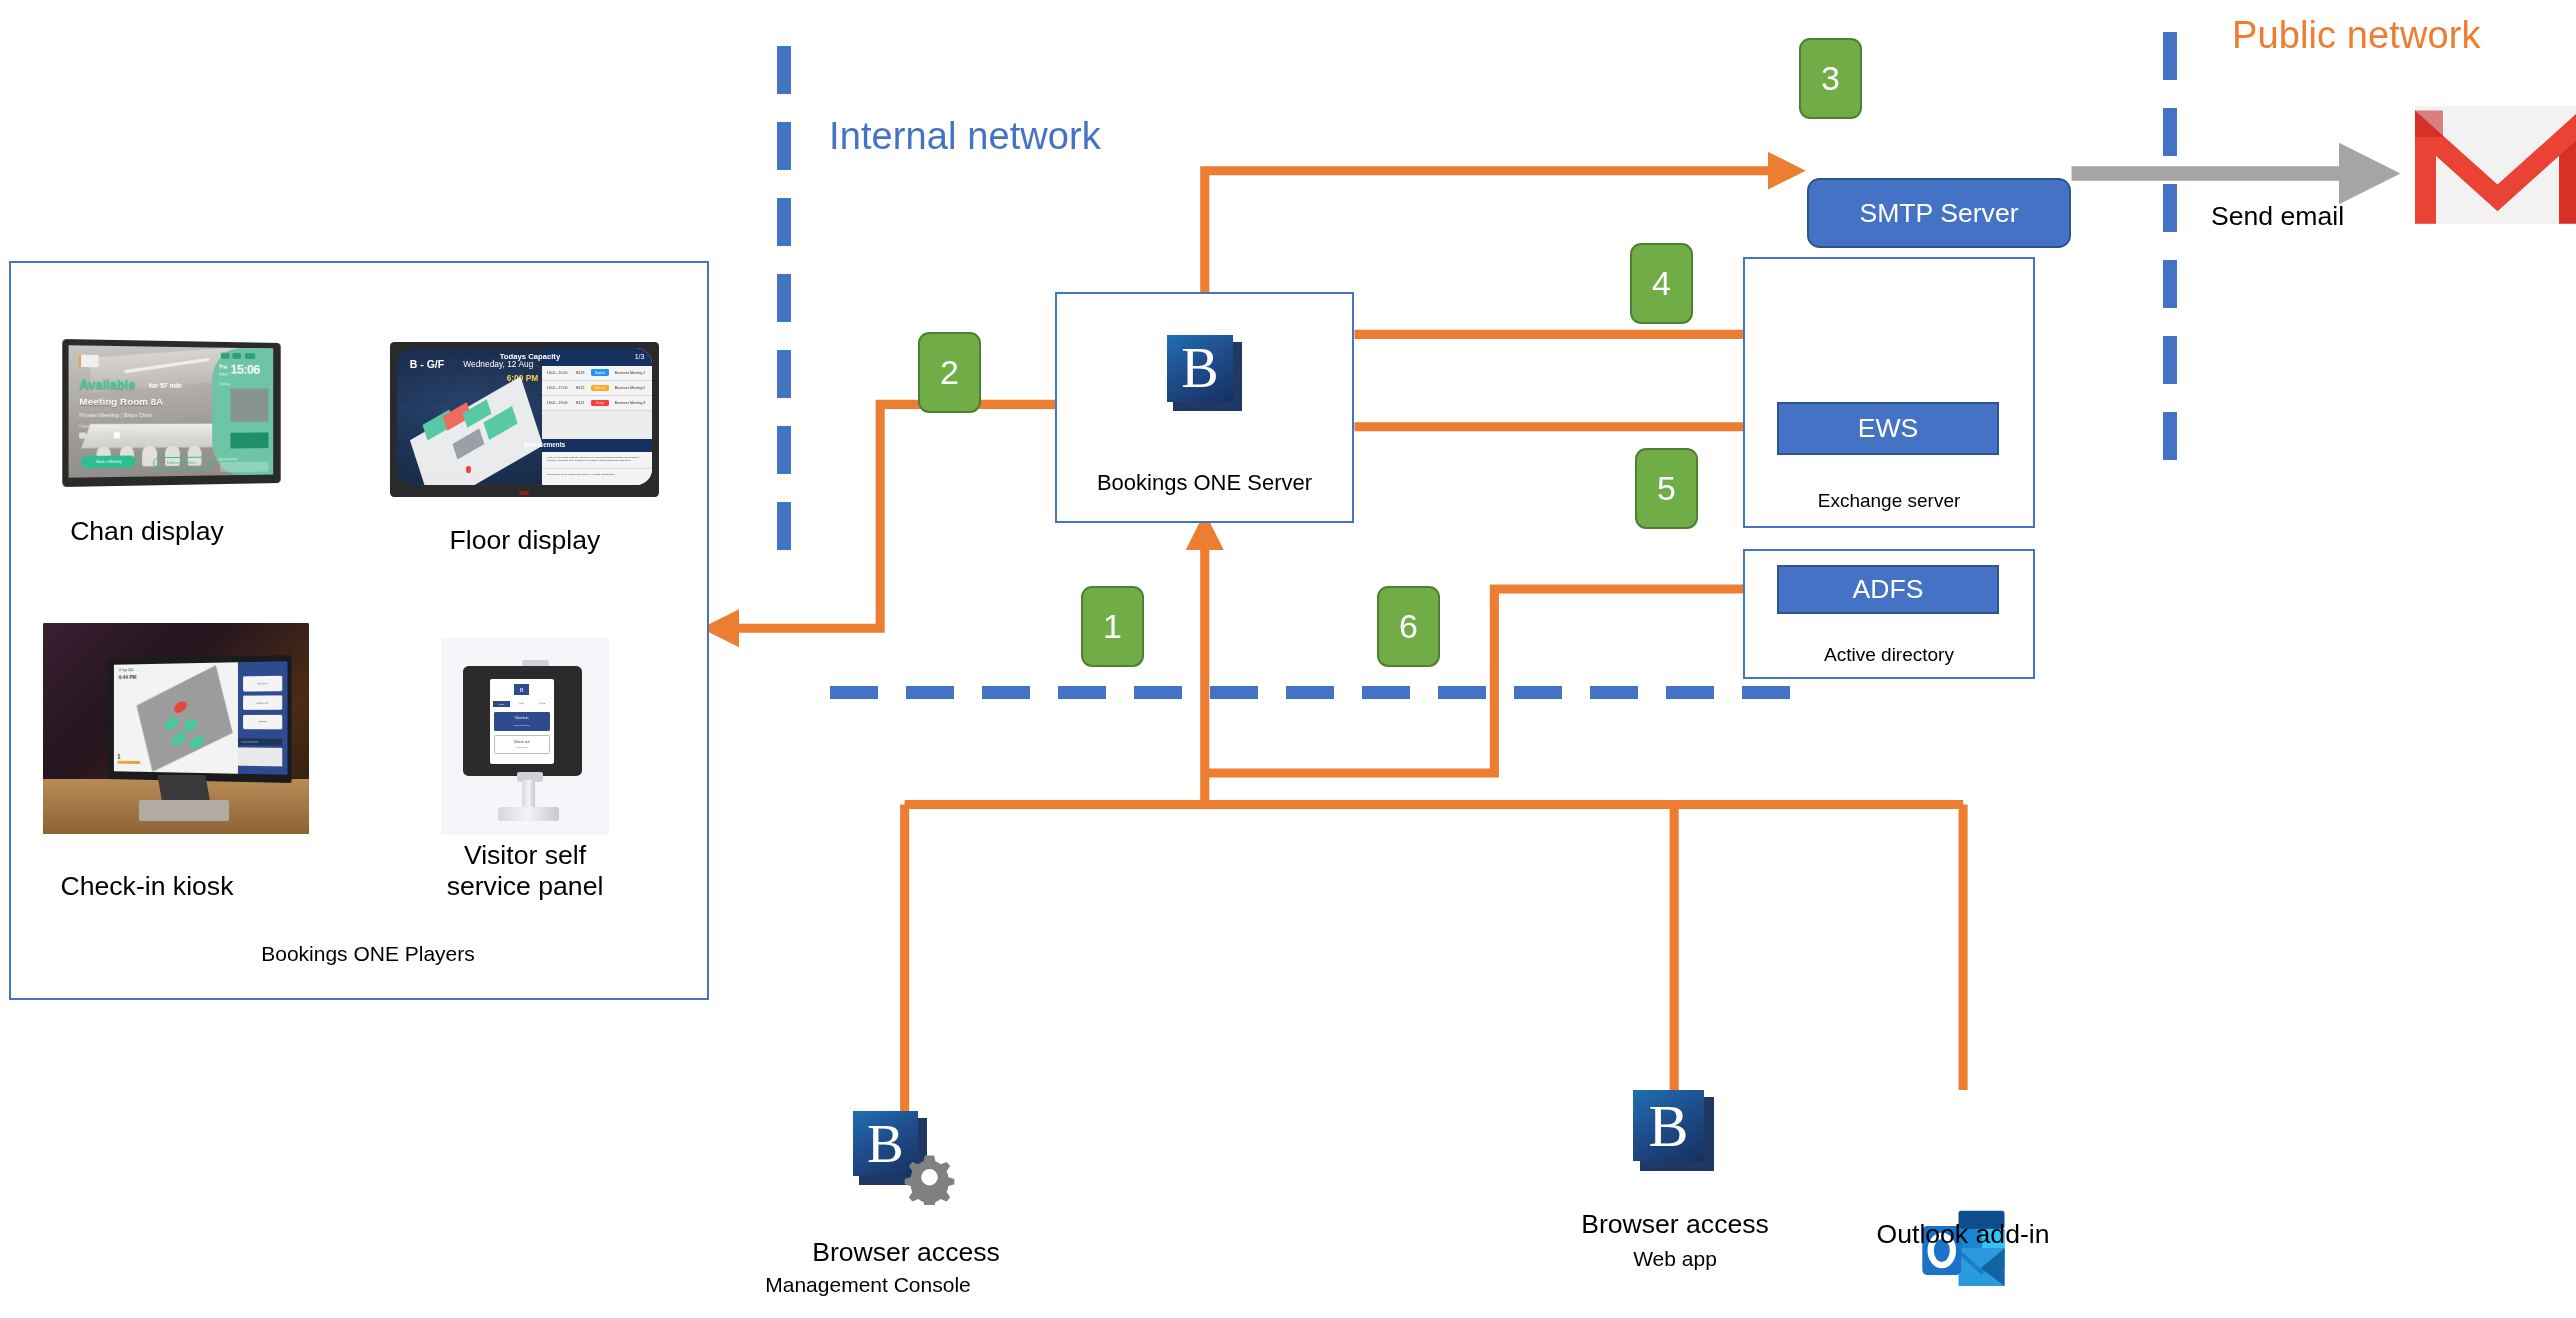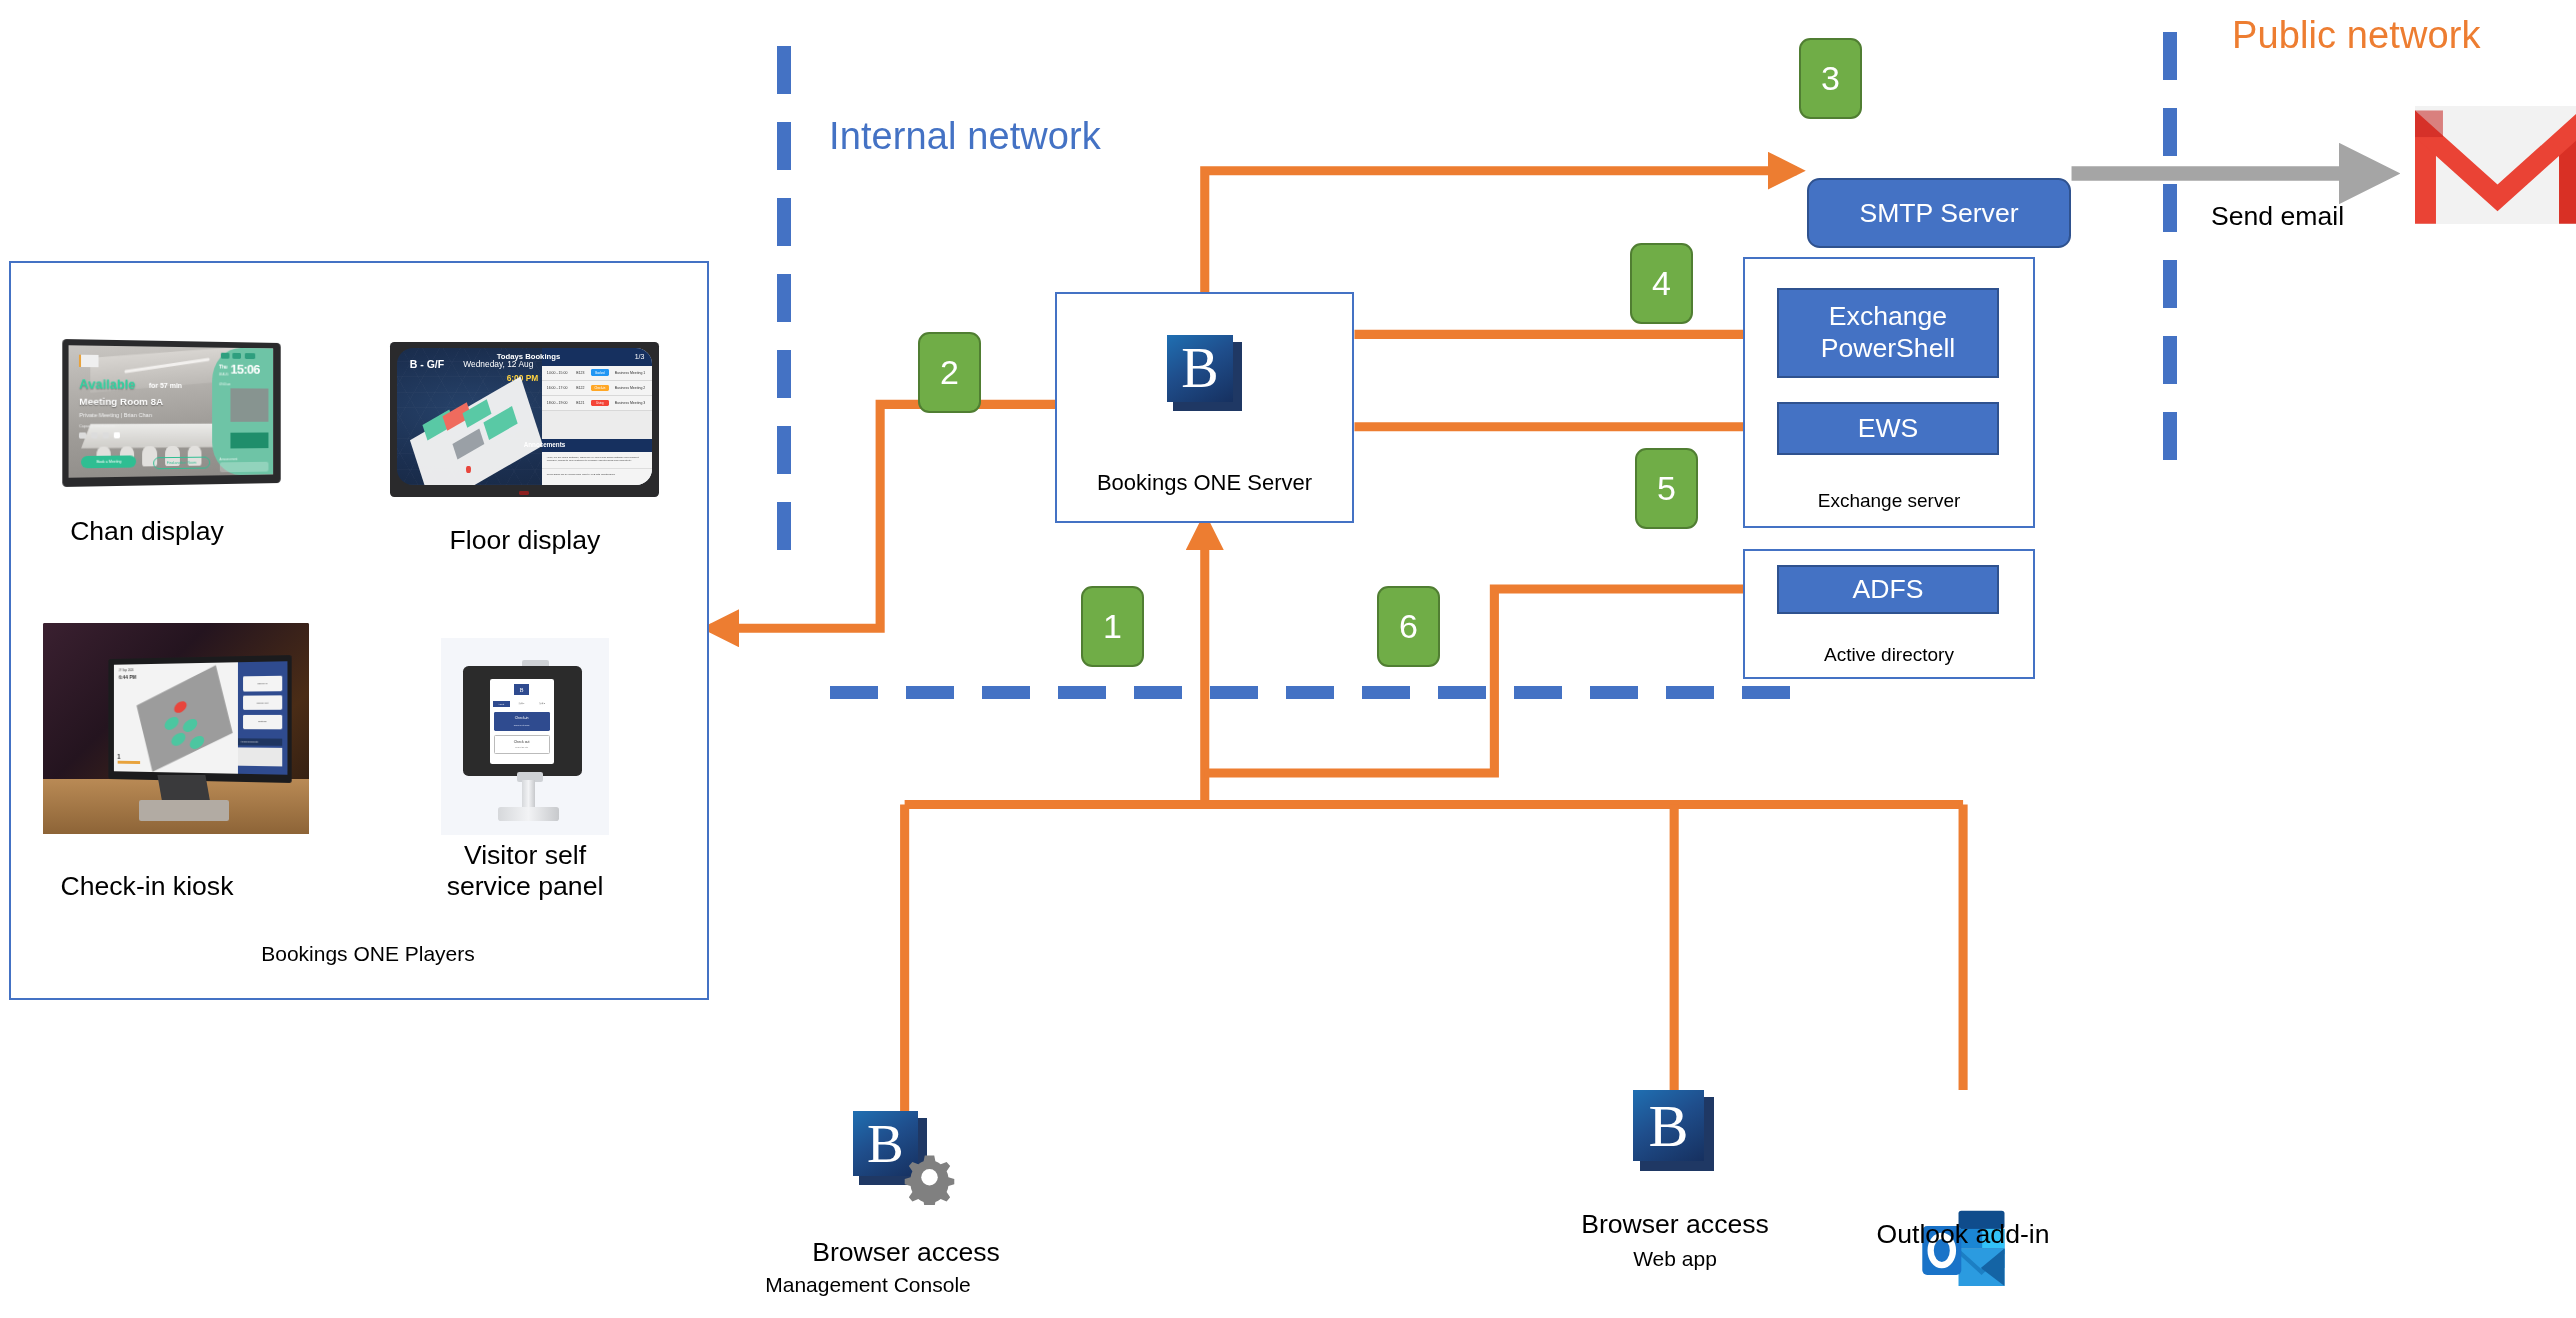--- a/index.html
+++ b/index.html
@@ -251,21 +251,20 @@
       <path d="M236 6 L236 168 L206 168 L206 46 Z" fill="#D93025"></path>
 
       <path d="M0 6 L118 112 L236 6 L236 44 L118 150 L0 44 Z" fill="#EA4335"></path>
       <path d="M0 6 L40 6 L40 44 L0 44 Z" fill="#C5221F" opacity=".55"></path>
     </svg>
   </div>
 
   <div class="abs outline" style="left:1743px; top:257px; width:292px; height:271px;">
     <div class="outline-label" style="bottom:14px;">Exchange server</div>
   </div>
-  <div class="abs sqbox" style="left:1777px; top:288px; width:222px; height:90px; padding:0 8.4px;">Exchange PowerShell</div>
   <div class="abs sqbox" style="left:1777px; top:402px; width:222px; height:53px;">EWS</div>
 
   <div class="abs outline" style="left:1743px; top:549px; width:292px; height:130px;">
     <div class="outline-label" style="bottom:11.2px;">Active directory</div>
   </div>
   <div class="abs sqbox" style="left:1777px; top:565px; width:222px; height:49px;">ADFS</div>
 
   <div class="abs outline" style="left:1055px; top:292px; width:299px; height:231px;">
     <div class="blogo" style="position:absolute; left:50%; top:41px; transform:translateX(-50%); width:76px; height:76px;">
       <div class="shadow"></div>
@@ -344,21 +343,21 @@
                   background:#f3f3f3; transform: rotate(-30deg) skewX(-12deg) scale(.96); opacity:.96;"></div>
       <div style="position:absolute; left:10%; top:50%; width:12%; height:12%; background:#59C9A5; transform:rotate(-30deg) skewX(-12deg);"></div>
       <div style="position:absolute; left:18%; top:44%; width:11%; height:11%; background:#EF6B5E; transform:rotate(-30deg) skewX(-12deg);"></div>
       <div style="position:absolute; left:26%; top:42%; width:11%; height:11%; background:#59C9A5; transform:rotate(-30deg) skewX(-12deg);"></div>
       <div style="position:absolute; left:34%; top:48%; width:13%; height:13%; background:#59C9A5; transform:rotate(-30deg) skewX(-12deg);"></div>
       <div style="position:absolute; left:22%; top:64%; width:12%; height:12%; background:#9AA0A6; transform:rotate(-30deg) skewX(-12deg);"></div>
       <div style="position:absolute; left:27%; top:86%; width:4.9px; height:7px; background:#E8453C; border-radius:50% 50% 50% 50%/60% 60% 100% 100%;"></div>
 
       <div class="fd-right"></div>
       <div class="fd-head"></div>
-      <div style="position:absolute; right:36%; top:3%; font-size:7.7px; font-weight:bold; color:#fff;">Todays Bookings</div>
+      <div style="position:absolute; right:36%; top:3%; font-size:7.7px; font-weight:bold; color:#fff;">Todays Capacity</div>
       <div style="position:absolute; right:3%; top:3.5%; font-size:7px; color:#fff;">1/3</div>
 
       <div class="fd-row" style="right:0; top:13%; width:43%; height:11%;">
         <span style="position:absolute; left:4%; top:32%; font-size:3.5px; color:#333;">14:00 - 15:00</span>
         <span style="position:absolute; left:31%; top:32%; font-size:3.5px; color:#333;">B123</span>
         <span style="position:absolute; left:44%; top:24%; width:17%; height:48%; background:#2196F3; color:#fff; font-size:2.8px; display:flex; align-items:center; justify-content:center; border-radius:1.4px;">Booked</span>
         <span style="position:absolute; left:66%; top:32%; font-size:3.5px; color:#333;">Business Meeting 1</span>
       </div>
       <div class="fd-row" style="right:0; top:24%; width:43%; height:11%;">
         <span style="position:absolute; left:4%; top:32%; font-size:3.5px; color:#333;">16:00 - 17:00</span>

